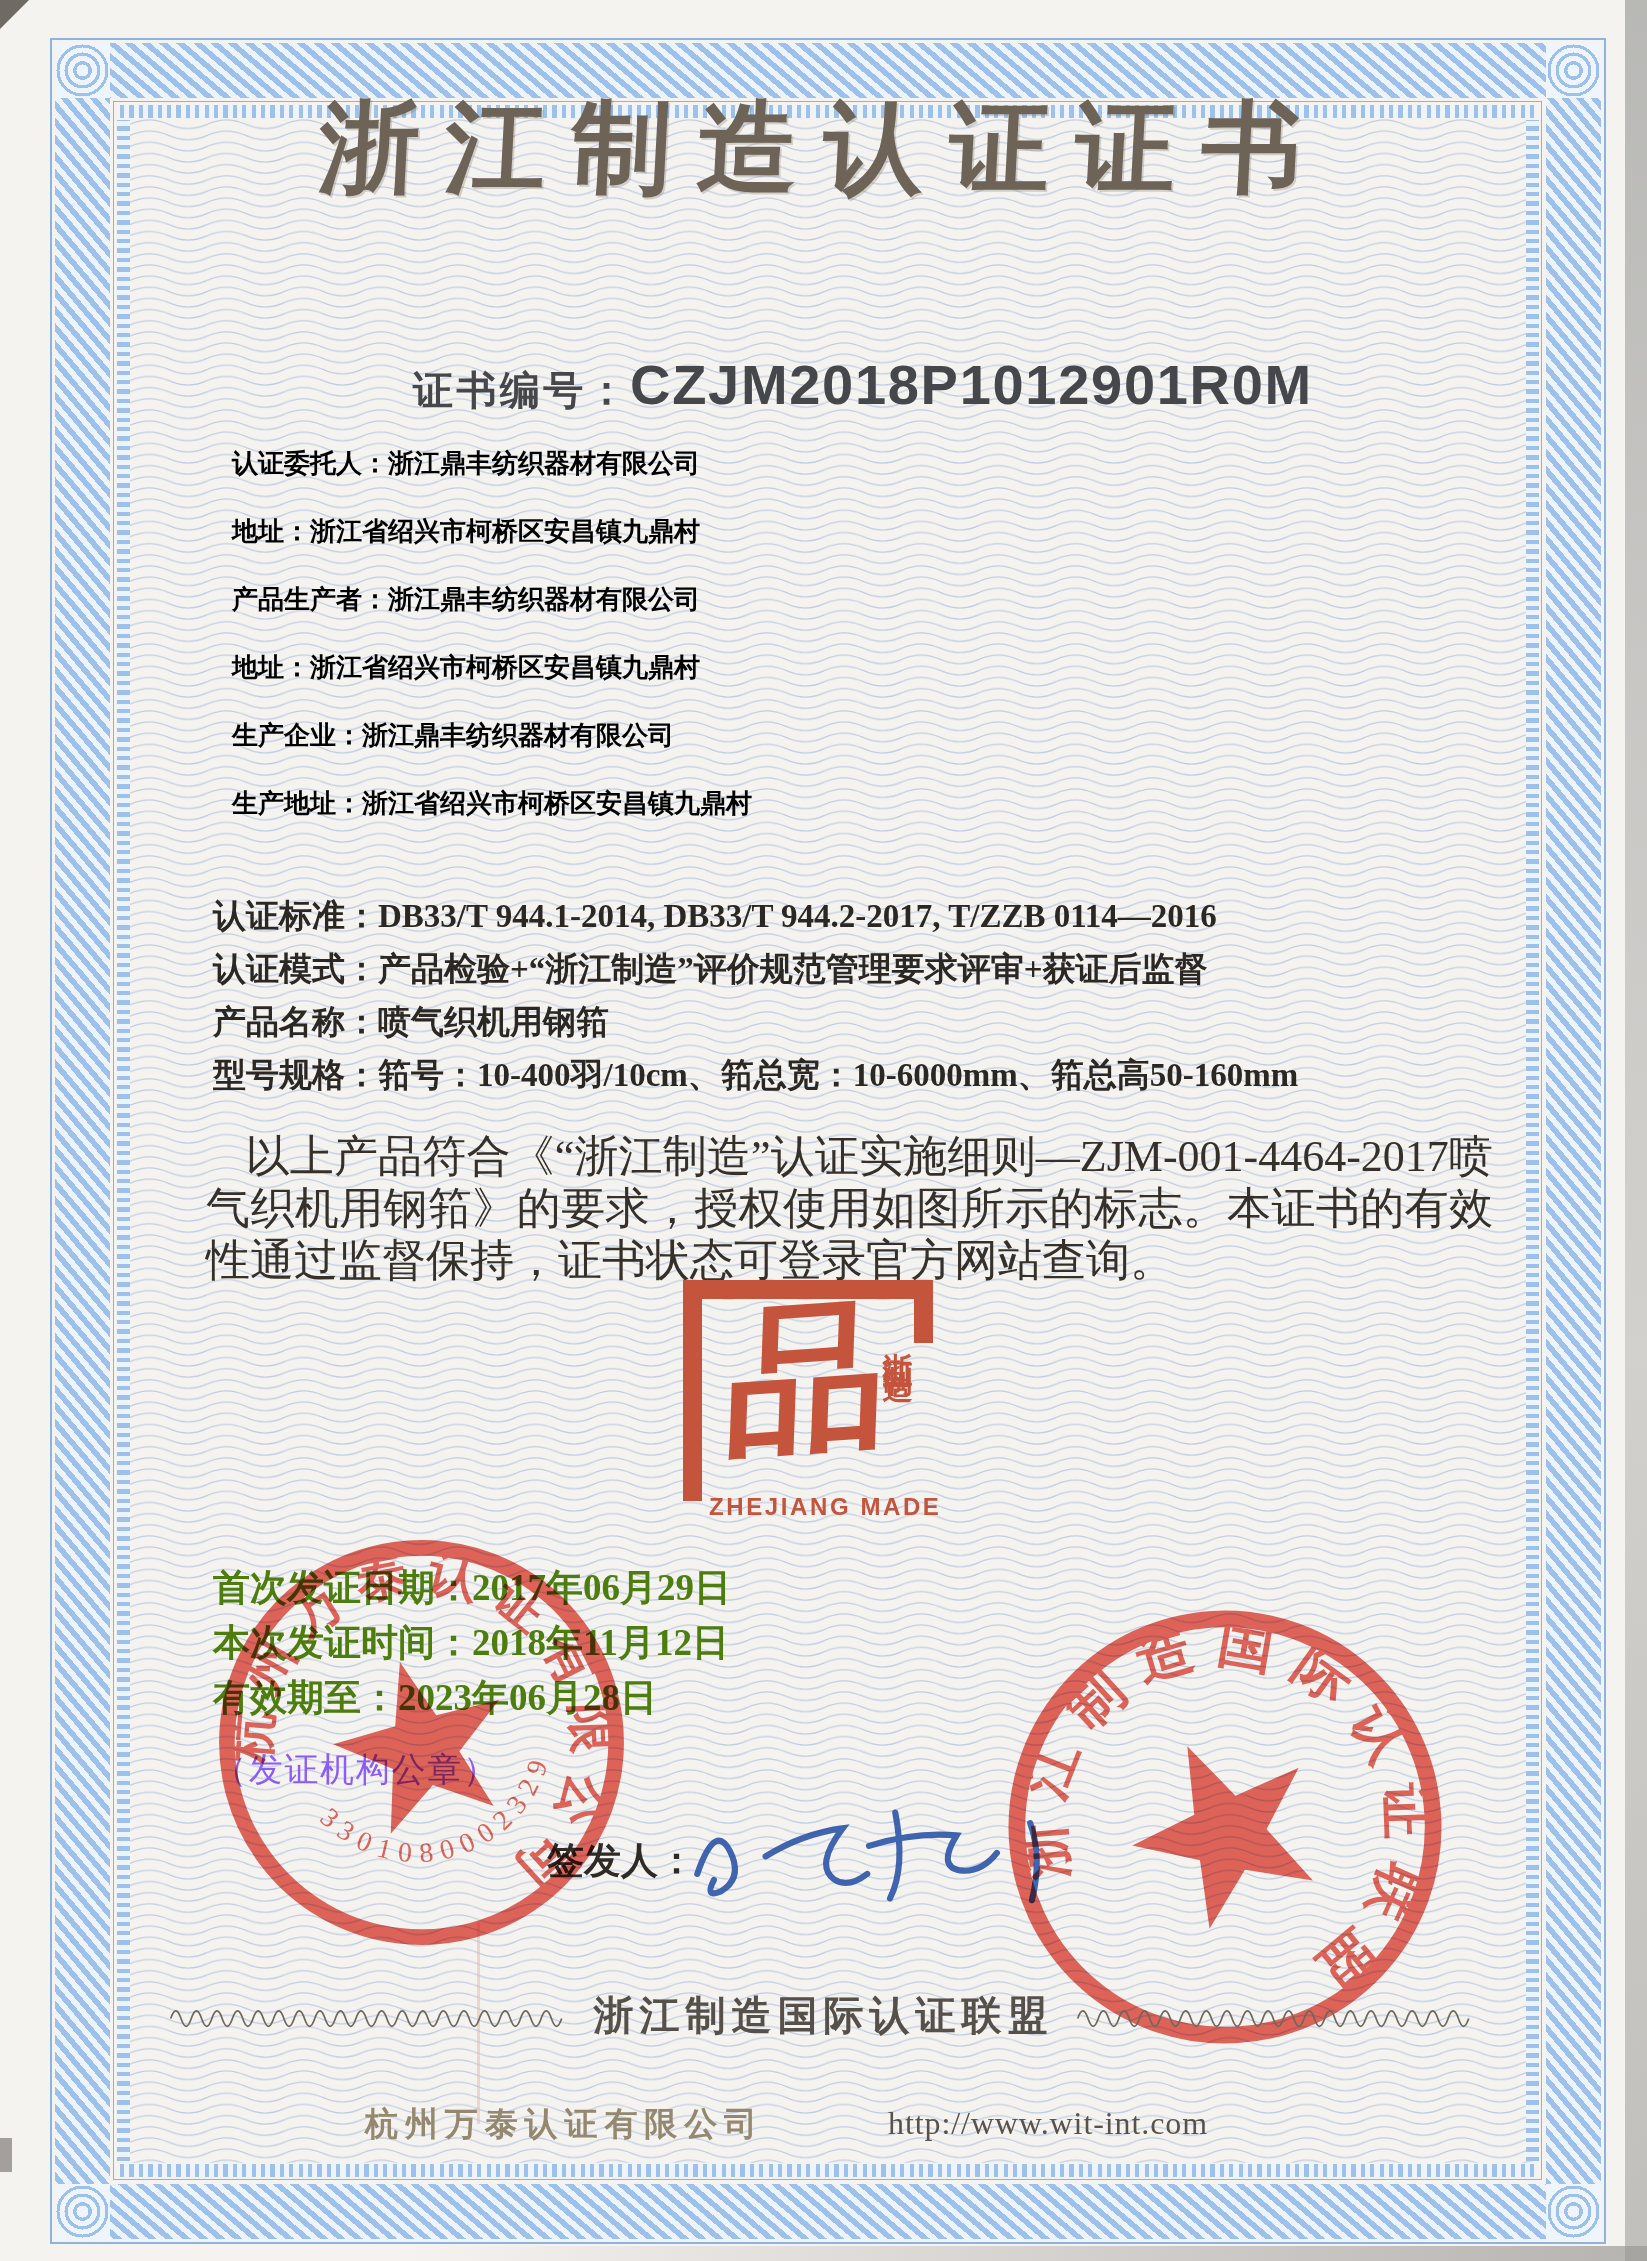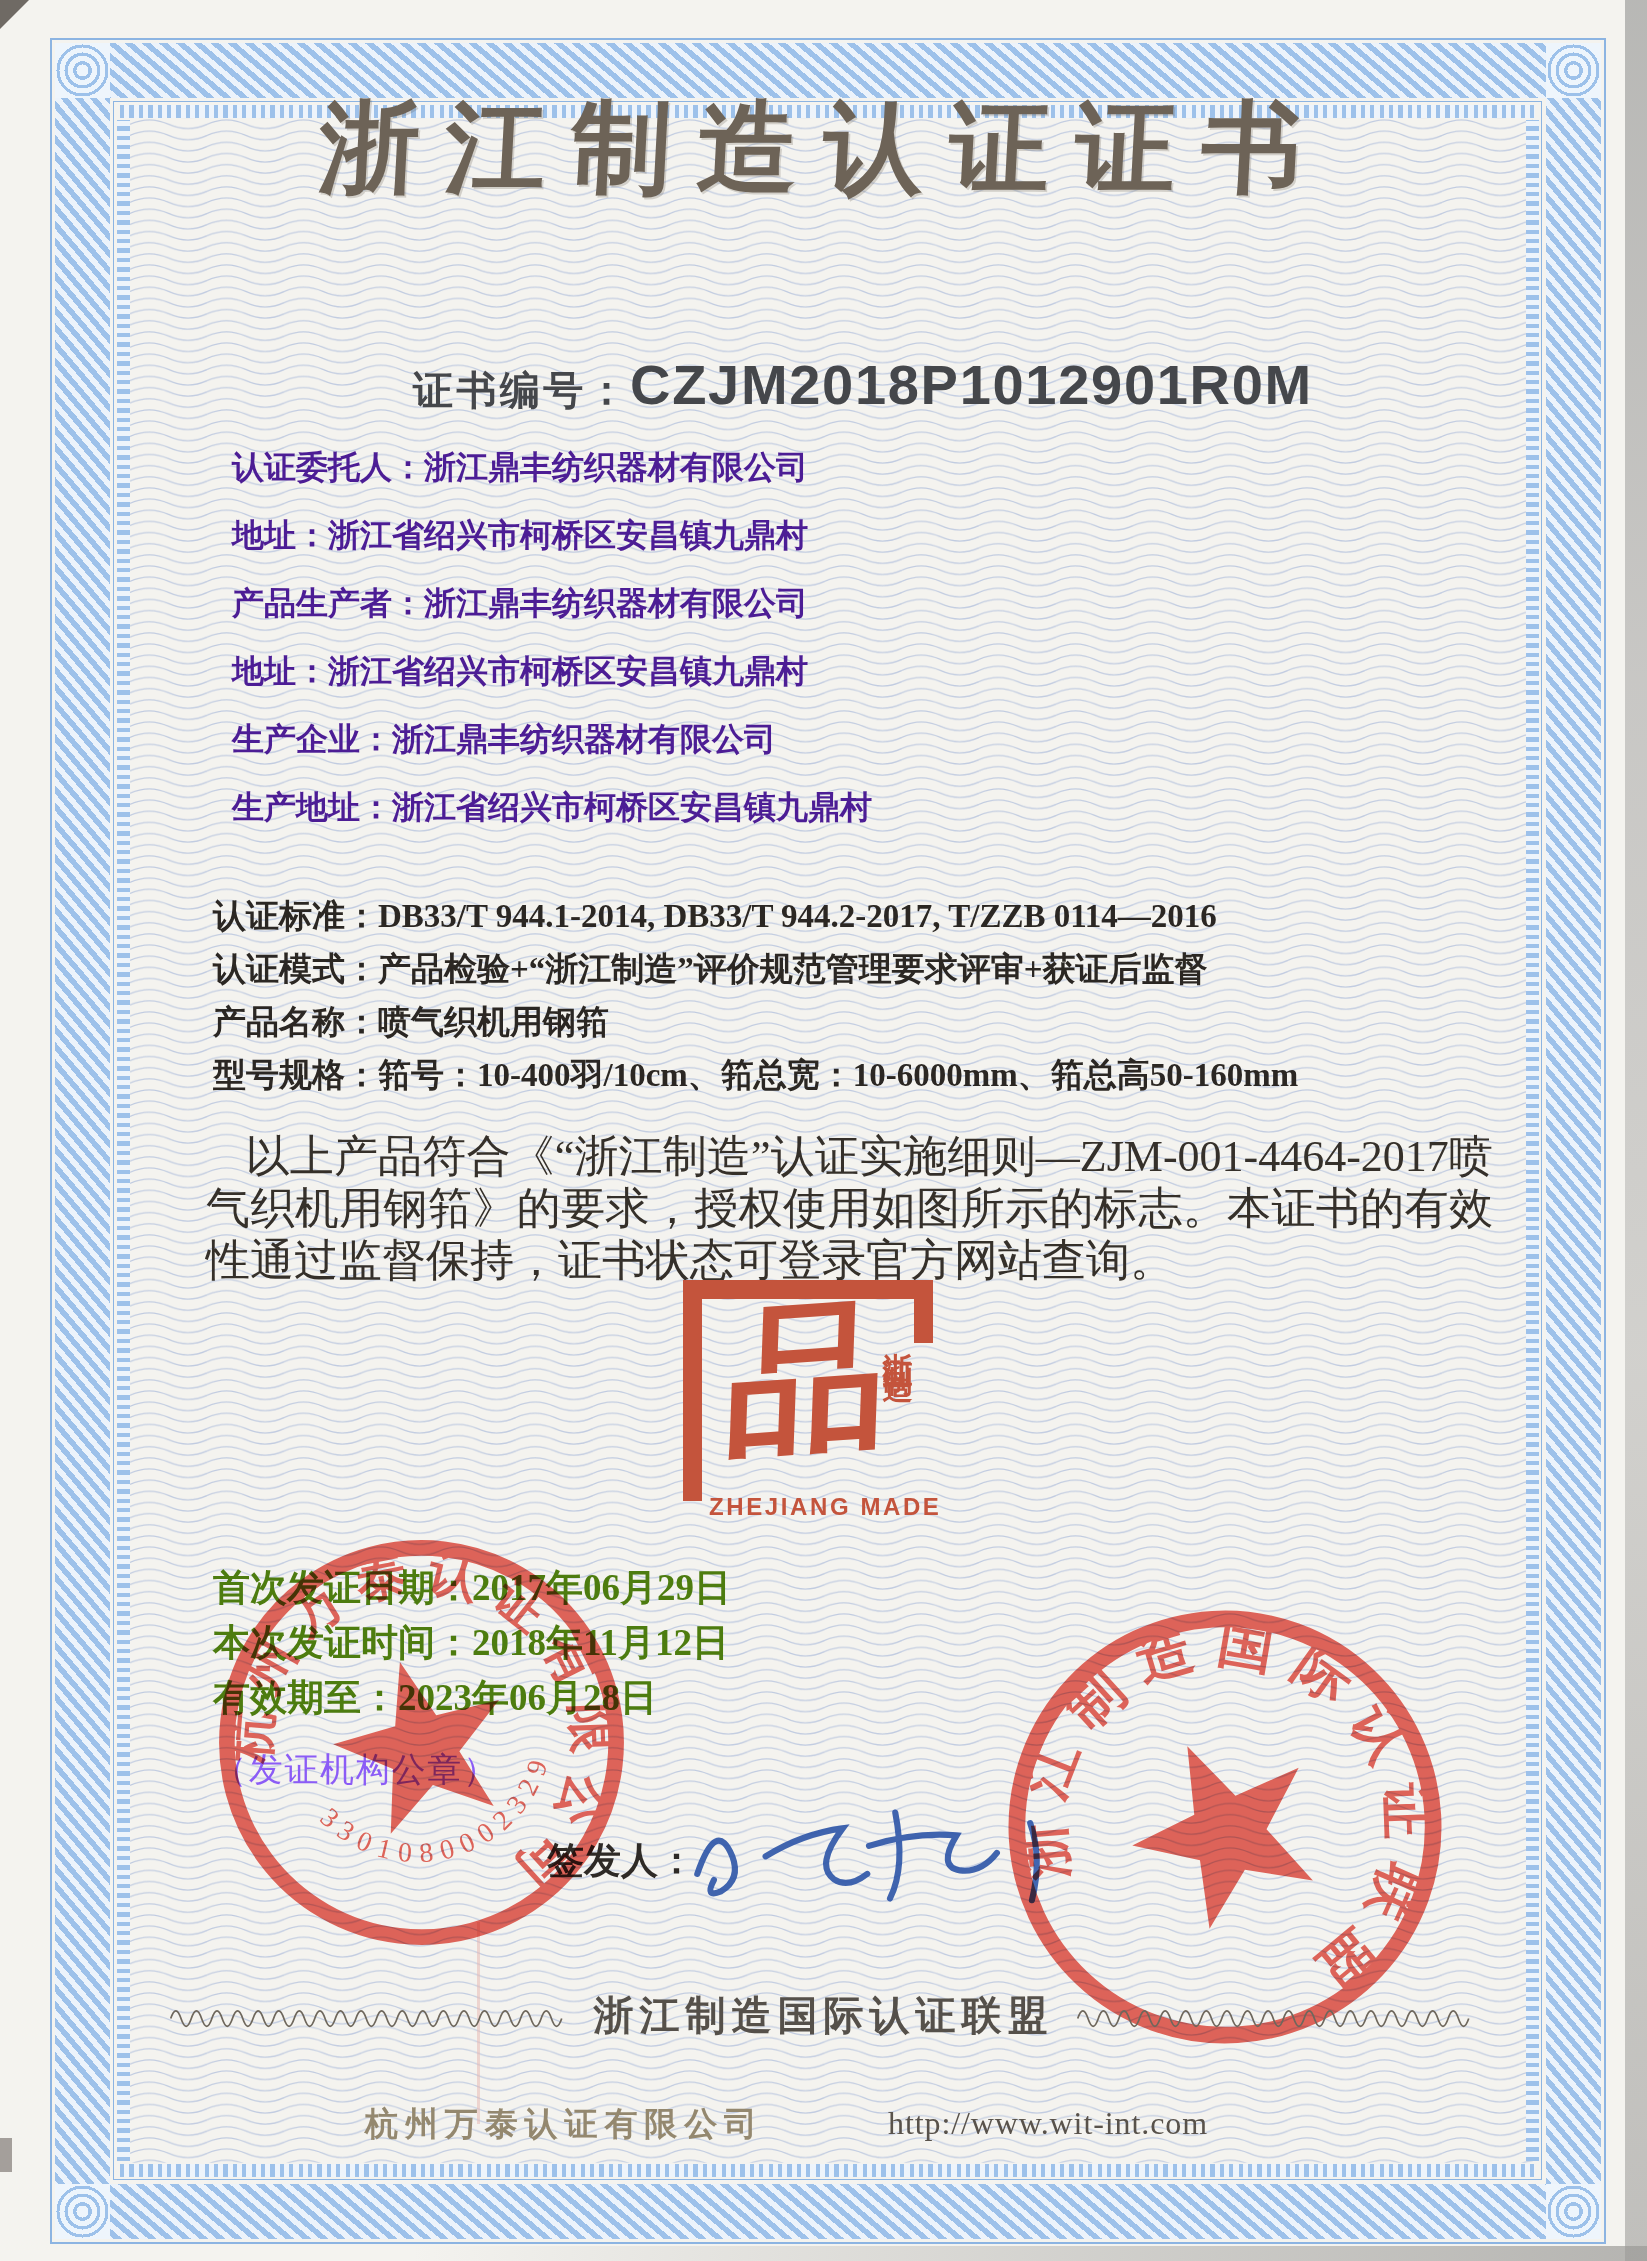--- a/index.html
+++ b/index.html
@@ -31,21 +31,21 @@
   .waves{position:absolute;left:130px;top:118px;width:1403px;height:2045px;opacity:.85;}
   
   .title{position:absolute;left:0;top:82px;width:1647px;text-align:center;
       font-size:100px;font-weight:700;letter-spacing:26px;color:#6d6357;
       transform:skewX(-3deg);text-shadow:1.7px 1.7px 0 rgba(109,99,87,.25);white-space:nowrap;}
   .certno{position:absolute;left:413px;top:352px;font-family:"Liberation Sans",sans-serif;
       font-weight:700;color:#45474b;white-space:nowrap;}
   .certno .lbl{font-size:40px;letter-spacing:3.4px;}
   .certno .val{font-size:56px;letter-spacing:1.7px;}
   .fields{position:absolute;left:232px;top:446px;}
-  .fields .row{height:68px;font-size:32px;font-weight:700;white-space:nowrap;color:#4c1d95;}
+  .fields .row{height:68px;font-size:26px;font-weight:700;white-space:nowrap;color:#000000;}
   .standards{position:absolute;left:213px;top:894px;}
   .standards .row{height:53px;font-size:33px;font-weight:700;white-space:nowrap;color:#2b2723;}
   .paragraph{position:absolute;left:206px;top:1131px;width:1287px;font-size:44px;line-height:52px;
       text-align:justify;text-indent:.9em;color:#35302a;}
   
   .logo{position:absolute;left:683px;top:1280px;width:250px;height:250px;}
   .logo .bar{position:absolute;background:#c4543c;}
   .logo .bar-top{left:0;top:0;width:250px;height:19px;}
   .logo .bar-left{left:0;top:0;width:19px;height:221px;}
   .logo .bar-rstub{right:0;top:0;width:19px;height:63px;}

